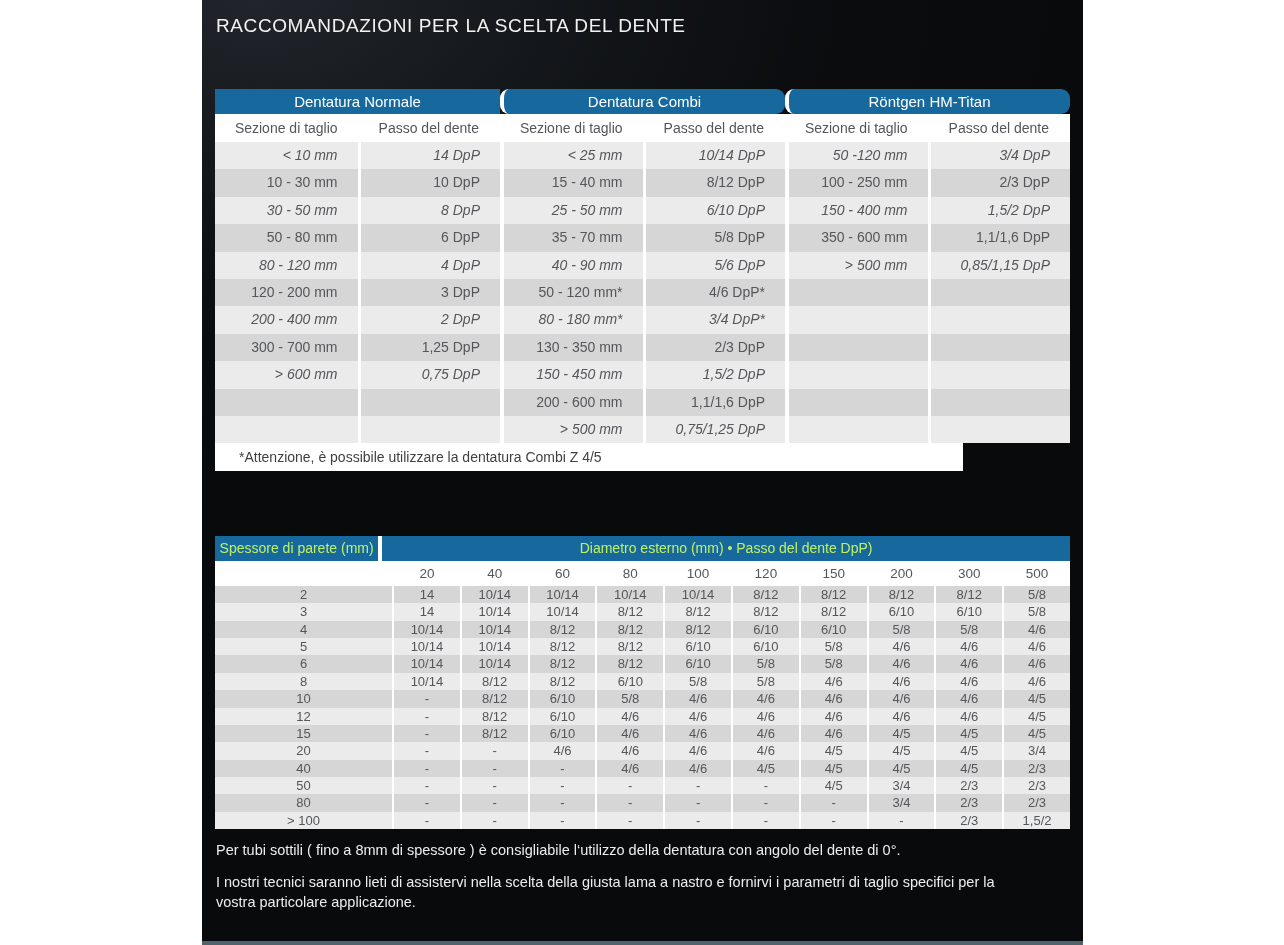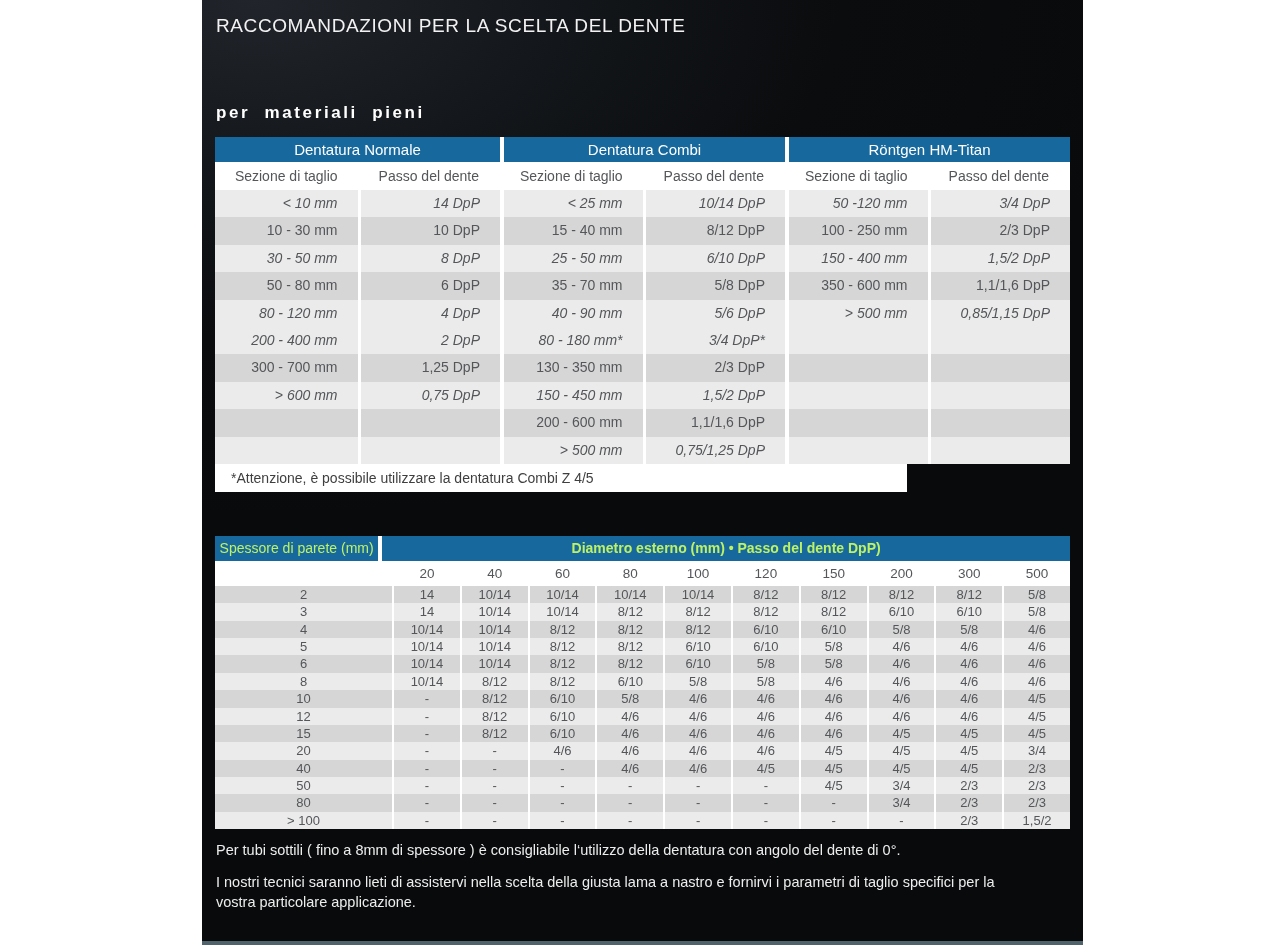--- a/index.html
+++ b/index.html
@@ -22,51 +22,51 @@
   .section-solid{top:55px;}
   .section-tubes{top:501px;}
 
   
   .t1{position:absolute;left:13px;top:89px;width:855px;}
   .row{display:flex;}
   .cell{box-sizing:border-box;overflow:hidden;white-space:nowrap;}
 
   .t1 .blue-row .cell{
     width:285px;height:25px;line-height:25px;background:#17699D;color:#ffffff;
-    font-size:15px;text-align:center;margin-top:48px;
-  }
-  .t1 .blue-row .cell + .cell{border-left:4px solid #ffffff;}
+    font-size:15px;text-align:center;
+  }
+  .t1 .blue-row .cell + .cell{border-left:4px solid #ffffff;border-radius:9px;}
 
   .t1 .sub-row .cell{
     width:142.5px;height:28px;line-height:28px;background:#ffffff;color:#54565A;
     font-size:14px;text-align:center;
   }
 
   .t1 .data-row .cell{
     width:142.5px;height:27.4px;line-height:27.4px;color:#54565A;font-size:14px;
     text-align:right;padding-right:20px;
   }
   .t1 .data-row .cell + .cell{border-left:3px solid #ffffff;}
   .t1 .data-row .cell:nth-child(3),
   .t1 .data-row .cell:nth-child(5){border-left-width:4px;}
   .t1 .light .cell{background:#EBEBEB;font-style:italic;}
   .t1 .dark .cell{background:#D6D6D6;}
 
   .t1-footnote{
-    width:692px;height:28px;line-height:28px;background:#ffffff;color:#3f3f3f;
-    font-size:14px;text-align:left;padding-left:16px;box-sizing:border-box;
+    width:748px;height:28px;line-height:28px;background:#ffffff;color:#3f3f3f;
+    font-size:14px;text-align:left;padding-left:24px;box-sizing:border-box;
   }
 
   
   .t2{position:absolute;left:13px;top:536px;width:855px;}
   .t2 .blue-row .cell{
     height:25px;line-height:25px;background:#17699D;color:#bef264;font-size:14px;text-align:center;
   }
   .t2 .blue-row .cell.lbl{width:177px;}
-  .t2 .blue-row .cell.span{width:750px;border-left:4px solid #ffffff;font-weight:bold;}
+  .t2 .blue-row .cell.span{width:750px;border-left:4px solid #ffffff;}
 
   .t2 .sub-row .cell{
     height:25px;line-height:25px;background:#ffffff;color:#54565A;font-size:13.5px;text-align:center;
   }
   .t2 .data-row .cell{
     height:17.36px;line-height:17.36px;color:#54565A;font-size:13px;text-align:center;
   }
   .t2 .cell.lblcol{width:177px;}
   .t2 .cell.dcol{width:67.8px;}
   .t2 .data-row .cell.dcol,
@@ -137,20 +137,28 @@
             <div class="cell">350 - 600 mm</div>
             <div class="cell">1,1/1,6 DpP</div>
           </div>
           <div class="row data-row light">
             <div class="cell">80 - 120 mm</div>
             <div class="cell">4 DpP</div>
             <div class="cell">40 - 90 mm</div>
             <div class="cell">5/6 DpP</div>
             <div class="cell">&gt; 500 mm</div>
             <div class="cell">0,85/1,15 DpP</div>
+          </div>
+          <div class="row data-row dark">
+            <div class="cell">120 - 200 mm</div>
+            <div class="cell">3 DpP</div>
+            <div class="cell">50 - 120 mm*</div>
+            <div class="cell">4/6 DpP*</div>
+            <div class="cell"></div>
+            <div class="cell"></div>
           </div>
           <div class="row data-row light">
             <div class="cell">200 - 400 mm</div>
             <div class="cell">2 DpP</div>
             <div class="cell">80 - 180 mm*</div>
             <div class="cell">3/4 DpP*</div>
             <div class="cell"></div>
             <div class="cell"></div>
           </div>
           <div class="row data-row dark">

